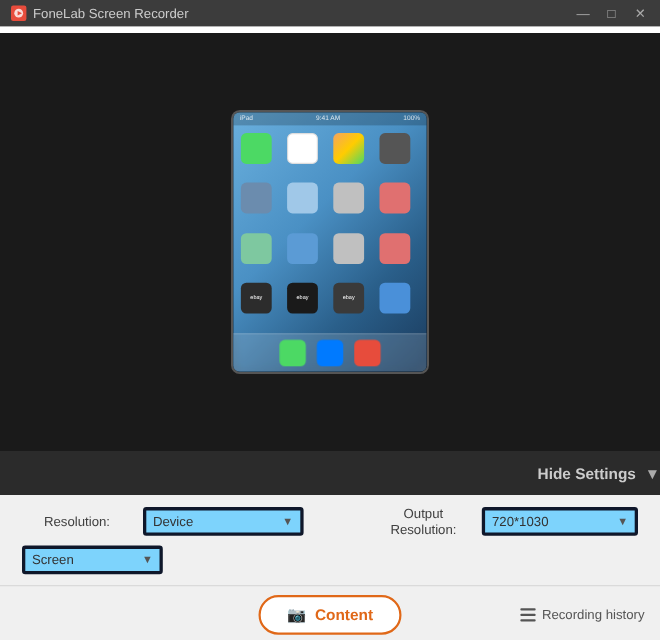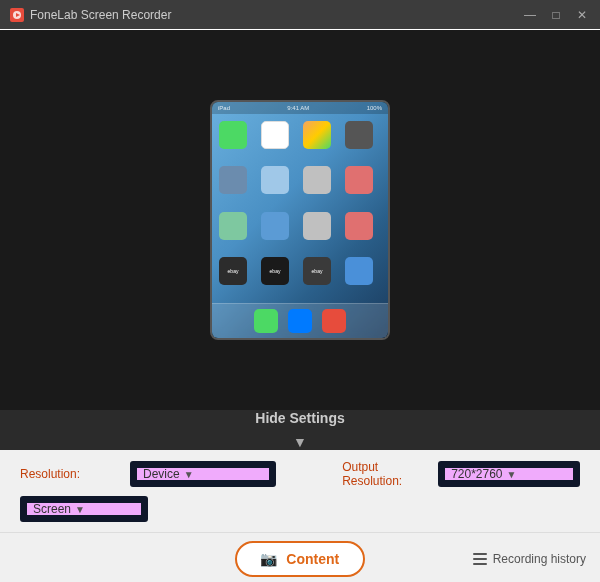--- a/index.html
+++ b/index.html
@@ -15,21 +15,21 @@
     }
 
     
     .title-bar {
       height: 30px;
       background: #3c3c3c;
       display: flex;
       align-items: center;
       justify-content: space-between;
       padding: 0 10px;
-      border-bottom: 1px solid #ffffff;
+      border-bottom: 6px solid #ffffff;
     }
     .title-bar-left {
       display: flex;
       align-items: center;
       gap: 6px;
     }
     .title-bar-icon {
       width: 14px;
       height: 14px;
       background: #e74c3c;
@@ -142,55 +142,56 @@
       height: 40px;
       background: #2b2b2b;
       display: flex;
       align-items: center;
       justify-content: flex-end;
       gap: 8px;
       font-size: 14px;
       font-weight: 600;
       color: #ccc;
       cursor: pointer;
-      flex-direction: column;
     }
     .chevron-down {
       font-size: 14px;
       color: #aaa;
     }
 
     
     .settings-panel {
       background: #f0f0f0;
       padding: 10px 20px;
       display: flex;
       flex-direction: column;
       gap: 8px;
     }
     .settings-row {
       display: flex;
       align-items: center;
       gap: 10px;
     }
     .settings-label {
-      color: #c2410c;
+      color: #404040;
       font-size: 12px;
       min-width: 100px;
+      text-align: center;
     }
     .settings-select {
       height: 26px;
-      border: 7px solid #0f172a;
+      border: 3px solid #0f172a;
       border-radius: 3px;
-      background: #f0abfc;
+      background: #7dd3fc;
       color: #333;
       font-size: 12px;
       padding: 0 6px;
       display: flex;
       align-items: center;
+      justify-content: space-between;
       cursor: pointer;
       gap: 4px;
     }
     .select-device { width: 160px; }
     .select-resolution { width: 160px; }
     .select-screen { width: 128px; }
     .select-arrow {
       color: #555;
       font-size: 10px;
     }
@@ -372,21 +373,21 @@
 <div class="settings-panel">
   <div class="settings-row">
     <span class="settings-label">Resolution:</span>
     <div class="settings-select select-device">
       <span>Device</span>
       <span class="select-arrow">▼</span>
     </div>
     <div class="output-group">
       <span class="settings-label" style="min-width:auto;margin-left:36px;">Output Resolution:</span>
       <div class="settings-select select-resolution">
-        <span>720*2760</span>
+        <span>720*1030</span>
         <span class="select-arrow">▼</span>
       </div>
     </div>
   </div>
   <div class="settings-row">
     <div class="settings-select select-screen">
       <span>Screen</span>
       <span class="select-arrow">▼</span>
     </div>
   </div>

